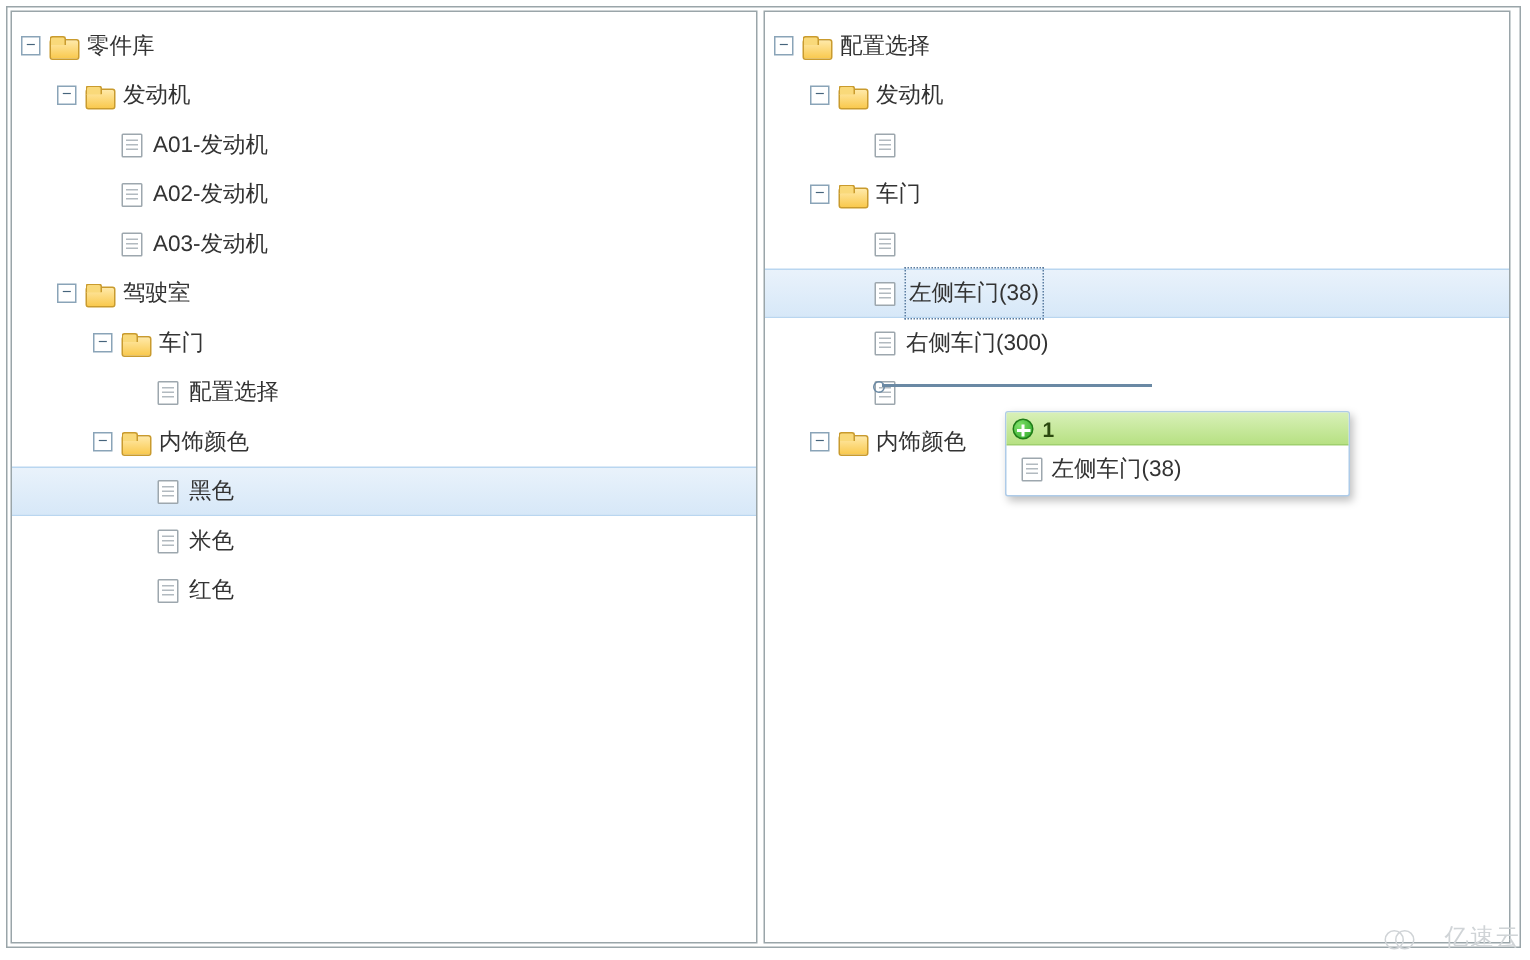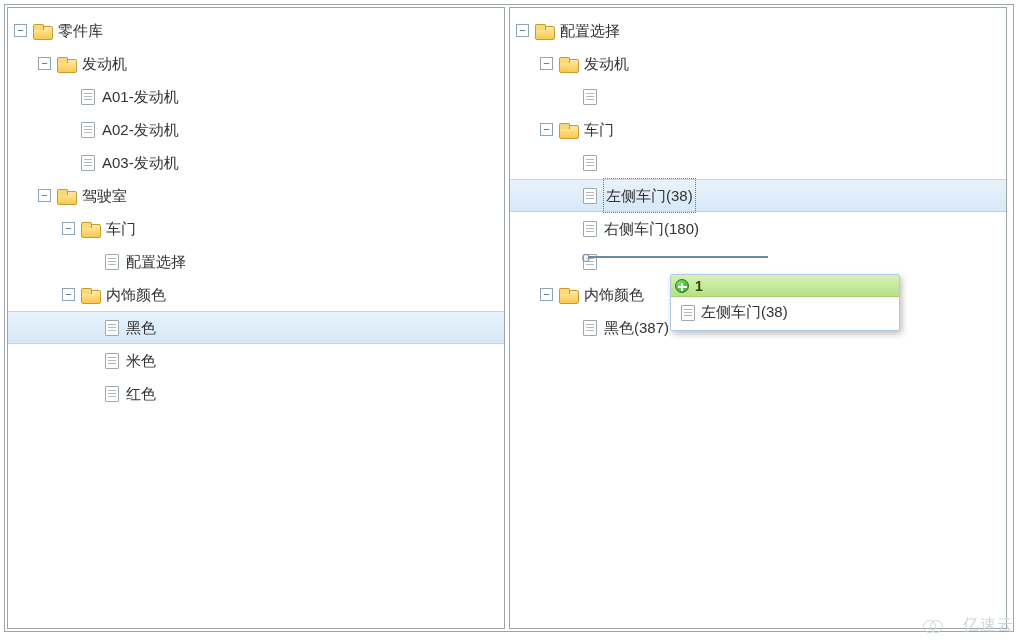--- a/index.html
+++ b/index.html
@@ -280,41 +280,34 @@
           <span class="indent"></span>
           <span class="toggle-spacer"></span>
         <span class="ico-file"></span>
         <span class="label">左侧车门(38)</span>
       </div>
       <div class="row">
         <span class="indent"></span>
           <span class="indent"></span>
           <span class="toggle-spacer"></span>
         <span class="ico-file"></span>
-        <span class="label">右侧车门(180)</span>
+        <span class="label">右侧车门(300)</span>
       </div>
       <div class="row">
         <span class="indent"></span>
           <span class="indent"></span>
           <span class="toggle-spacer"></span>
         <span class="ico-file"></span>
       </div>
 
       <div class="row">
         <span class="indent"></span>
         <span class="toggle">−</span>
         <span class="ico-folder"></span>
         <span class="label">内饰颜色</span>
-      </div>
-      <div class="row">
-        <span class="indent"></span>
-          <span class="indent"></span>
-          <span class="toggle-spacer"></span>
-        <span class="ico-file"></span>
-        <span class="label">黑色(387)</span>
       </div>
 
     </div>
 
     <div class="insert-line" id="insline" style="top: 248px;"></div>
 
     <div class="drag-proxy" style="left:160px; top:266px; width:230px;">
       <div class="hdr">
         <span class="drop-ok"></span>
         <span>1</span>

